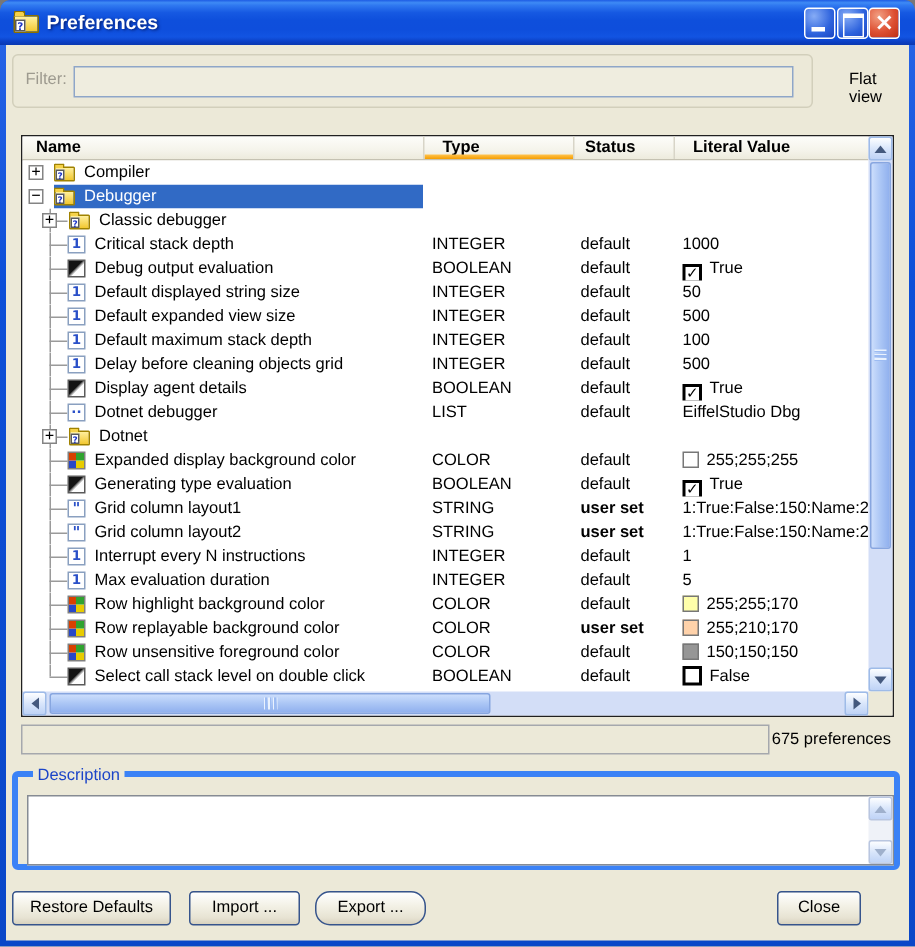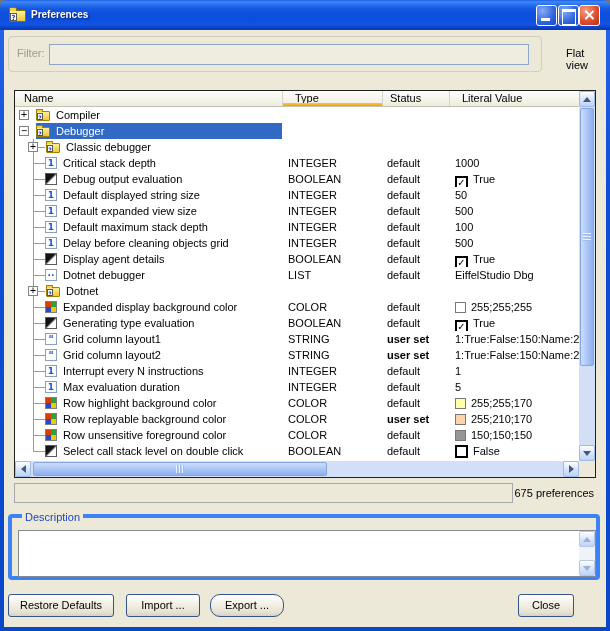--- a/index.html
+++ b/index.html
@@ -13,21 +13,21 @@
   }
 
   
   #titlebar {
     position: absolute; left: 0; top: 0; width: 610px; height: 30px;
     background: linear-gradient(180deg,#1E5CE4 0%,#3E8AF5 6%,#2F78F0 12%,#1659E2 28%,#0E4FDC 45%,#0E4EDC 65%,#1254E2 82%,#0B3FC4 93%,#0A38B0 100%);
     border-radius: 7px 7px 0 0;
   }
   #title-text {
     position: absolute; left: 31px; top: 0; height: 29px; line-height: 29px;
-    font-size: 10px; font-weight: bold; color: #fff;
+    font-size: 13px; font-weight: bold; color: #fff;
     text-shadow: 1px 1px 2px rgba(0,20,90,.85);
   }
   .tfolder { position: absolute; left: 9px; top: 10px; width: 17px; height: 12px;
     background: linear-gradient(180deg,#FFF2A2,#F2C830); border: 1px solid #8A7000; border-radius: 1px; }
   .tfolder::before { content: ""; position: absolute; left: -1px; top: -4px; width: 6px; height: 3px;
     background: #F6D24A; border: 1px solid #8A7000; border-bottom: none; border-radius: 2px 2px 0 0; }
   .qbadge { position: absolute; left: 0; bottom: 0; width: 7px; height: 8px; background: #fff;
     border: 1px solid #5A5A5A; font: bold 7px/8px "DejaVu Sans", sans-serif; color: #2038C8; text-align: center; }
   .tbtn { position: absolute; top: 5px; width: 21px; height: 21px; border: 1px solid #fff; border-radius: 3px; }
   .tbtn.minb, .tbtn.maxb { background: radial-gradient(circle at 30% 25%,#86ACF6,#2E63DD 60%,#1B46C2); }
@@ -48,21 +48,21 @@
   #filter-label { position: absolute; left: 8px; top: 10px; color: #9D9A8F; }
   #filter-input { position: absolute; left: 40px; top: 7px; width: 480px; height: 21px;
     border: 1px solid #8EA6C8; background: #EFEDDF; font: 11px "Liberation Sans", sans-serif; padding: 2px 4px; color: #333; }
   #flat-view { position: absolute; left: 529px; top: 10px; color: #000; cursor: default; padding-left: 28px; }
 
   
   #grid { position: absolute; left: 10px; top: 60px; width: 582px; height: 388px;
     border: 1px solid #202020; background: #fff; }
   #grid-header { position: absolute; left: 0; top: 0; width: 564px; height: 16px;
     background: linear-gradient(180deg,#FDFDFA,#F5F4EB 60%,#EDEBDD); border-bottom: 1px solid #C5C2B2; }
-  .hcol { position: absolute; top: 0; height: 15px; line-height: 15px; border-right: 1px solid #D8D5C8; overflow: hidden; white-space: nowrap; }
+  .hcol { position: absolute; top: 0; height: 15px; line-height: 15px; border-right: 1px solid #D8D5C8; overflow: hidden; white-space: nowrap; font-weight: bold; }
   .hcol0 { left: 0; width: 268px; padding-left: 9px; }
   .hcol1 { left: 268px; width: 100px; padding-left: 12px; }
   .hcol2 { left: 368px; width: 67px; padding-left: 7px; }
   .hcol3 { left: 435px; width: 129px; padding-left: 12px; border-right: none; }
   .sortbar { position: absolute; left: 0; right: 0; bottom: 0; height: 3px;
     background: linear-gradient(180deg,#FFC44F,#F59D00); }
 
   #grid-body { position: absolute; left: 0; top: 16px; width: 564px; height: 354px; overflow: hidden; background: #fff; }
   .trow { position: absolute; left: 0; width: 564px; height: 16px; }
   .cell { position: absolute; top: 0; height: 16px; line-height: 16px; overflow: hidden; white-space: nowrap; }

